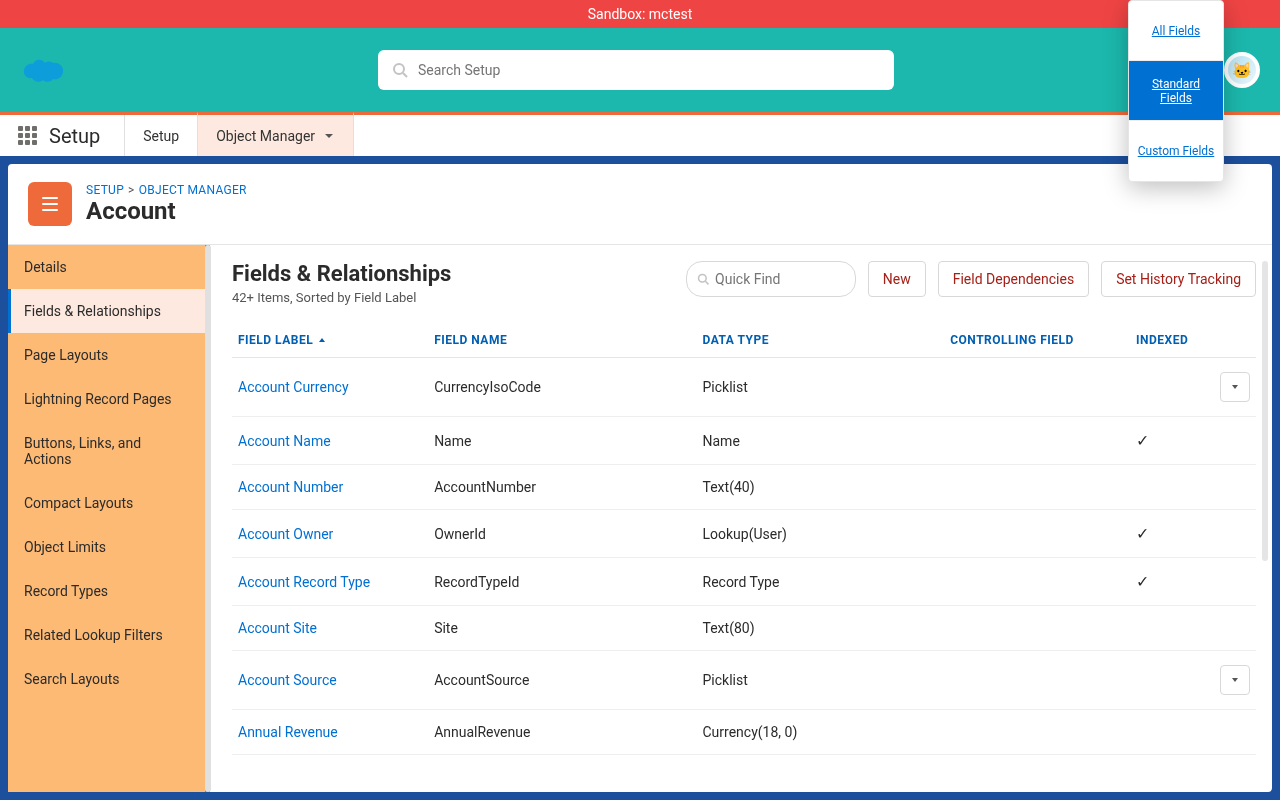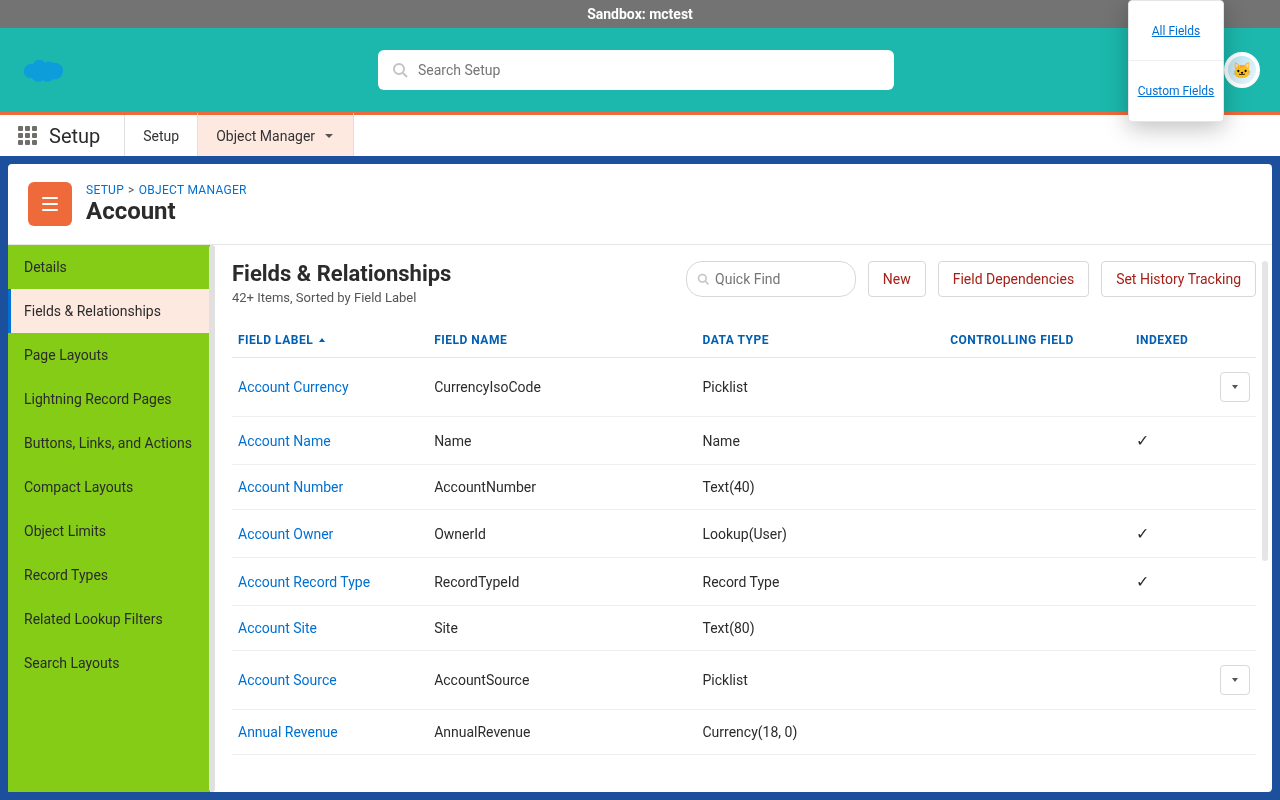--- a/index.html
+++ b/index.html
@@ -1,19 +1,19 @@
 <!DOCTYPE html>
 <html><head>
 <meta charset="utf-8">
 <style>
 * { margin: 0; padding: 0; box-sizing: border-box; font-family: -apple-system, BlinkMacSystemFont, "Segoe UI", Roboto, Helvetica, Arial, sans-serif; }
 body { width: 1280px; height: 800px; overflow: hidden; background: #1c4f9c; }
 
 
-.sandbox-banner { height: 28px; background: #737373; color: #fff; font-size: 14px; display: flex; align-items: center; justify-content: center; font-weight: 700; }
+.sandbox-banner { height: 28px; background: #ef4444; color: #fff; font-size: 14px; display: flex; align-items: center; justify-content: center; font-weight: 400; }
 
 
 .teal-header { height: 84px; background: #1cb8ad; display: flex; align-items: center; padding: 0 20px; position: relative; }
 .cloud-logo { width: 44px; height: 30px; position: relative; margin-right: 20px; }
 .cloud-logo svg { width: 44px; height: 30px; }
 .search-wrap { margin-left: auto; margin-right: auto; width: 536px; padding-left: 20px; }
 .search-box { width: 100%; height: 40px; background: #fff; border-radius: 6px; display: flex; align-items: center; padding: 0 14px; }
 .search-box svg { opacity: .5; margin-right: 10px; flex-shrink: 0; }
 .search-box input { border: 0; outline: 0; font-size: 14px; flex: 1; color: #555; }
 .header-icons { display: flex; align-items: center; gap: 6px; }
@@ -38,21 +38,21 @@
 .crumb-card { padding: 18px 20px; display: flex; align-items: center; gap: 14px; }
 .obj-icon { width: 44px; height: 44px; background: #ee6a3a; border-radius: 6px; display: flex; align-items: center; justify-content: center; }
 .obj-icon svg { width: 24px; height: 24px; }
 .crumb-text { display: flex; flex-direction: column; }
 .crumb-path { font-size: 12px; color: #0070d2; letter-spacing: .3px; }
 .crumb-path .sep { color: #555; margin: 0 4px; }
 .obj-title { font-size: 24px; font-weight: 700; color: #2b2b2b; }
 
 
 .two-col { display: flex; flex: 1; border-top: 1px solid #e5e5e5; min-height: 0; }
-.sidebar { width: 202px; background: #84cc16; border-right: 1px solid #d946ef; position: relative; }
+.sidebar { width: 202px; background: #fdba74; border-right: 5px solid #d946ef; position: relative; }
 .sidebar::after { content:""; position:absolute; right:-6px; top:0; width:6px; height:100%; background:#e0e0e0; border-radius:3px; }
 .side-item { padding: 14px 16px; font-size: 14px; color: #2b2b2b; cursor: pointer; }
 .side-item.active { background: #fde9e0; border-left: 3px solid #0070d2; padding-left: 13px; }
 
 .main-panel { flex: 1; padding: 16px 16px 0 22px; overflow: hidden; position: relative; }
 .main-panel::after { content:""; position:absolute; right:4px; top:16px; width:6px; height:300px; background:#e5e5e5; border-radius:3px; }
 
 
 .page-head { display: flex; align-items: flex-start; margin-bottom: 18px; }
 .page-head-left h2 { font-size: 22px; font-weight: 700; color: #2b2b2b; margin-bottom: 4px; }
@@ -278,14 +278,15 @@
               <td class="menu-cell"></td>
             </tr>
           </tbody>
       </table>
     </div>
   </div>
 </div>
 
 <div class="float-menu" id="float-menu">
     <div class="float-item">All Fields</div>
+    <div class="float-item active">Standard Fields</div>
     <div class="float-item">Custom Fields</div>
   </div>
 
 </body></html>

